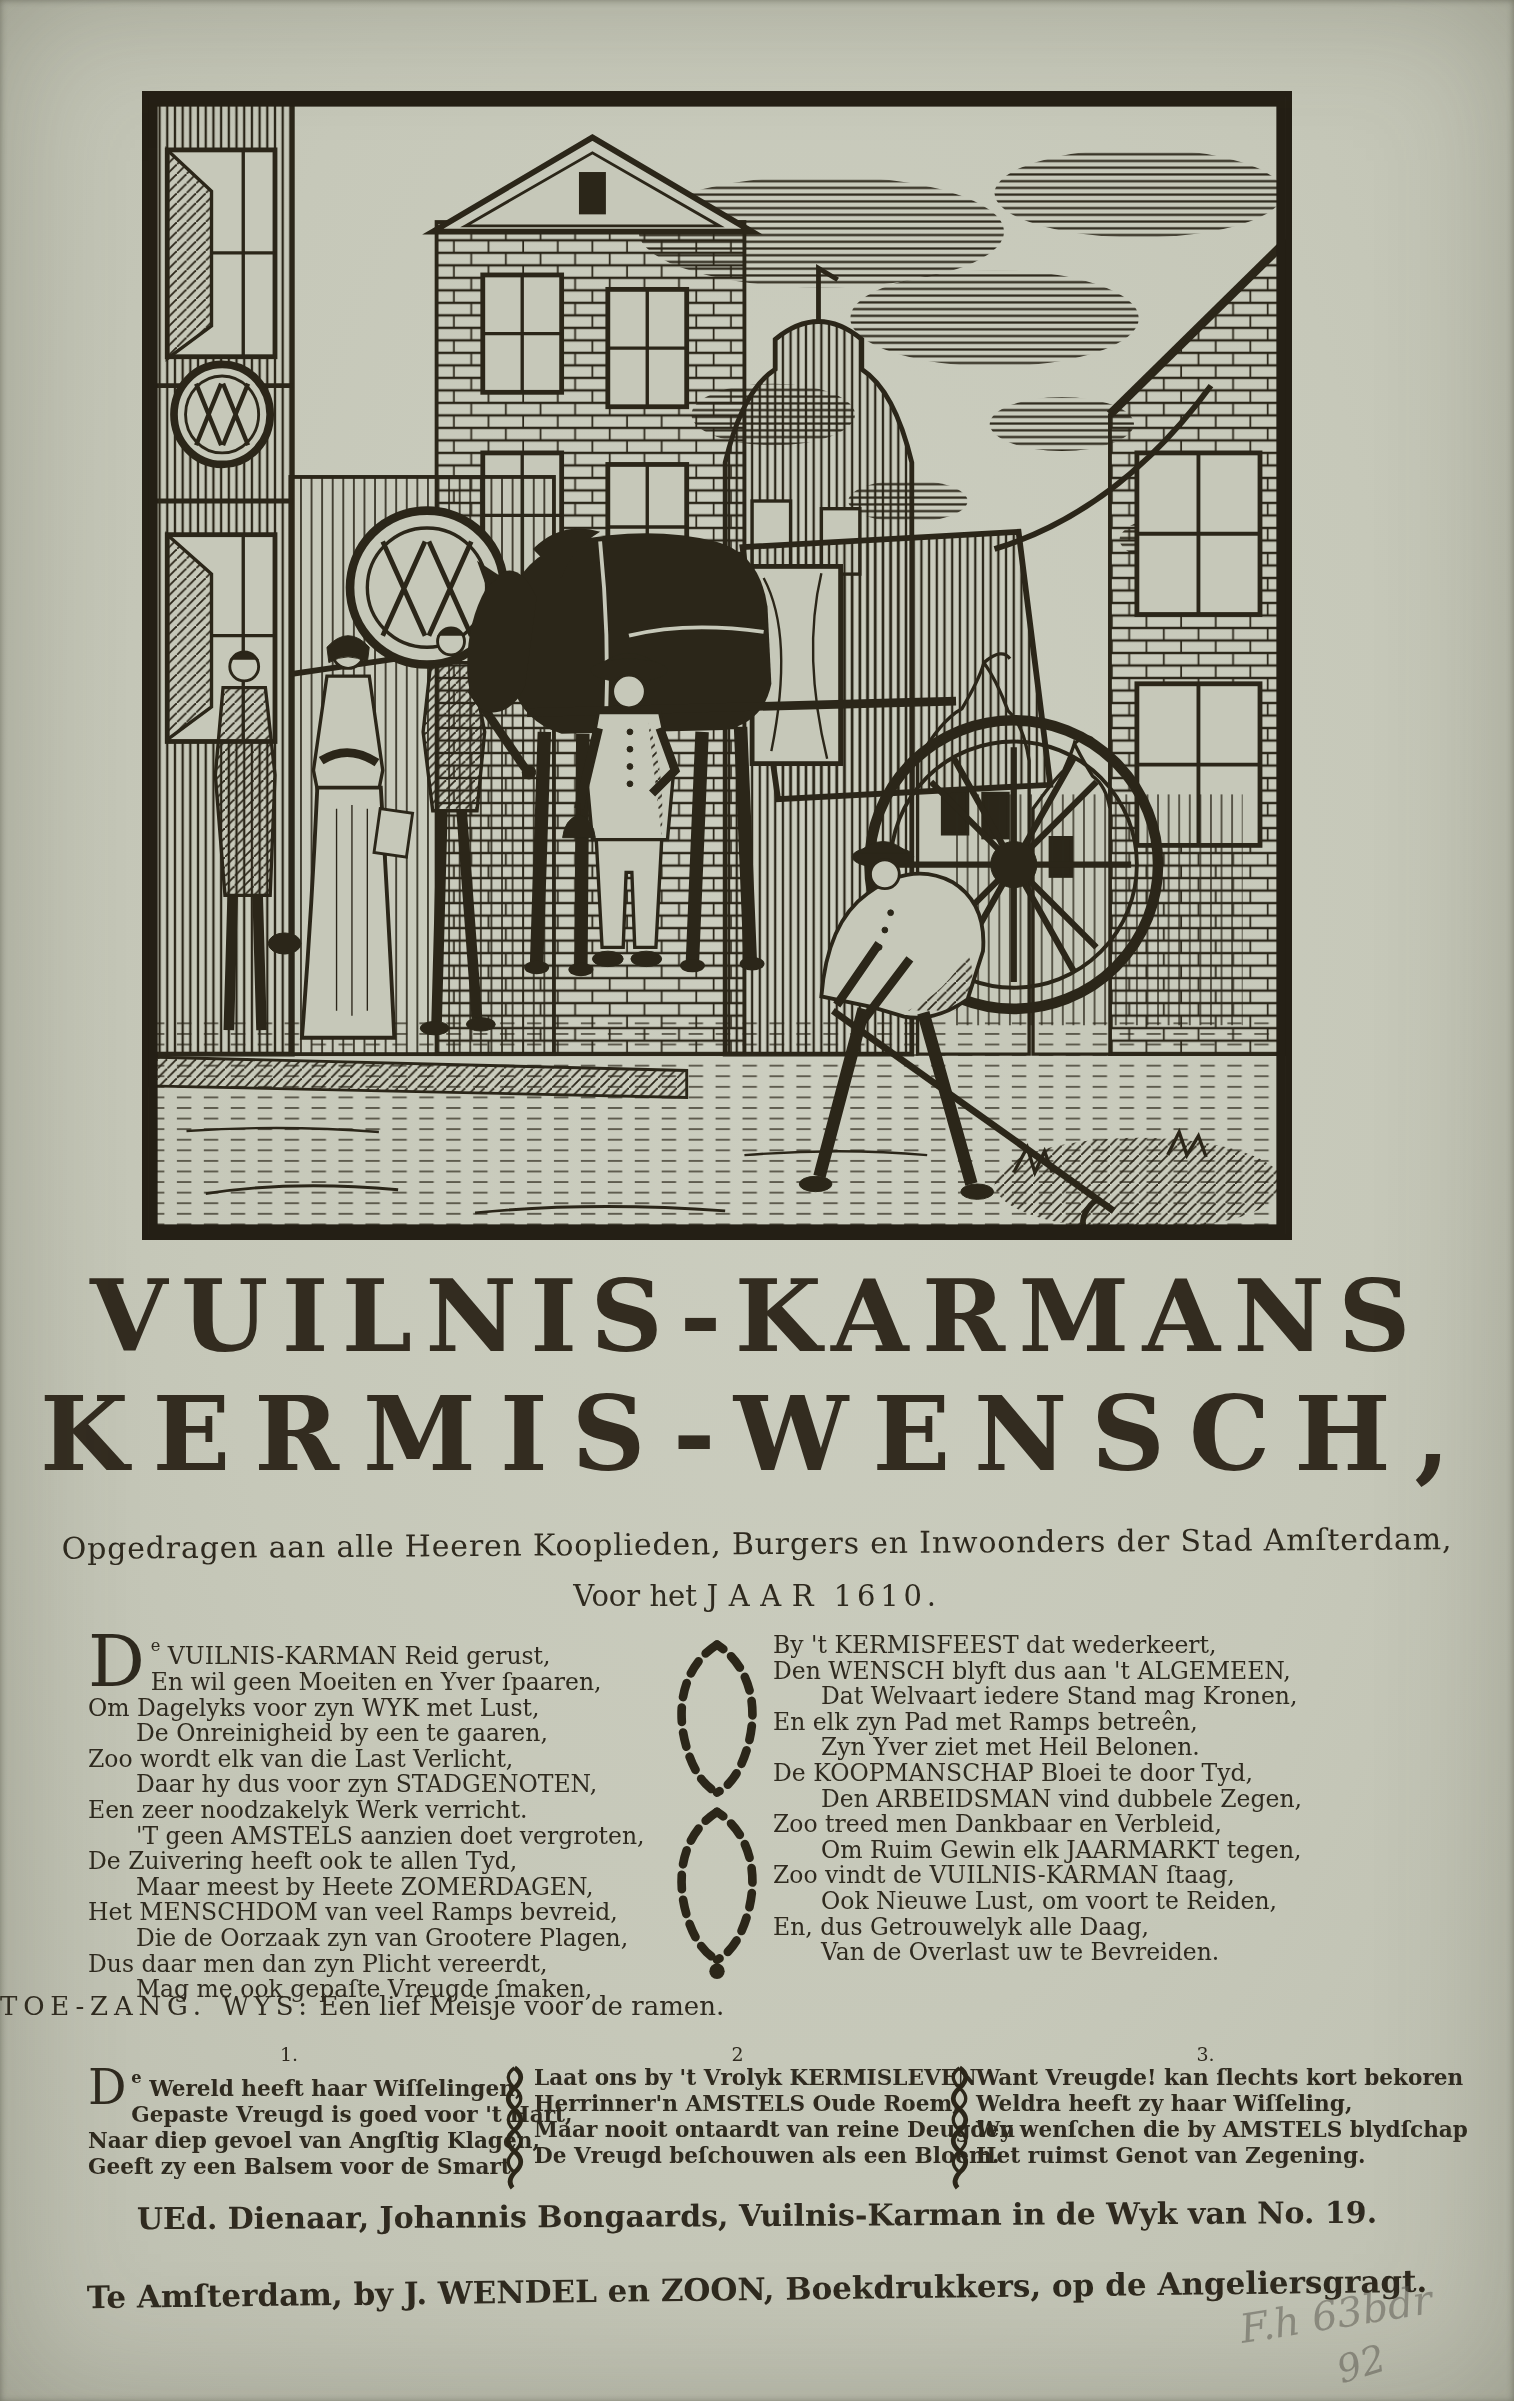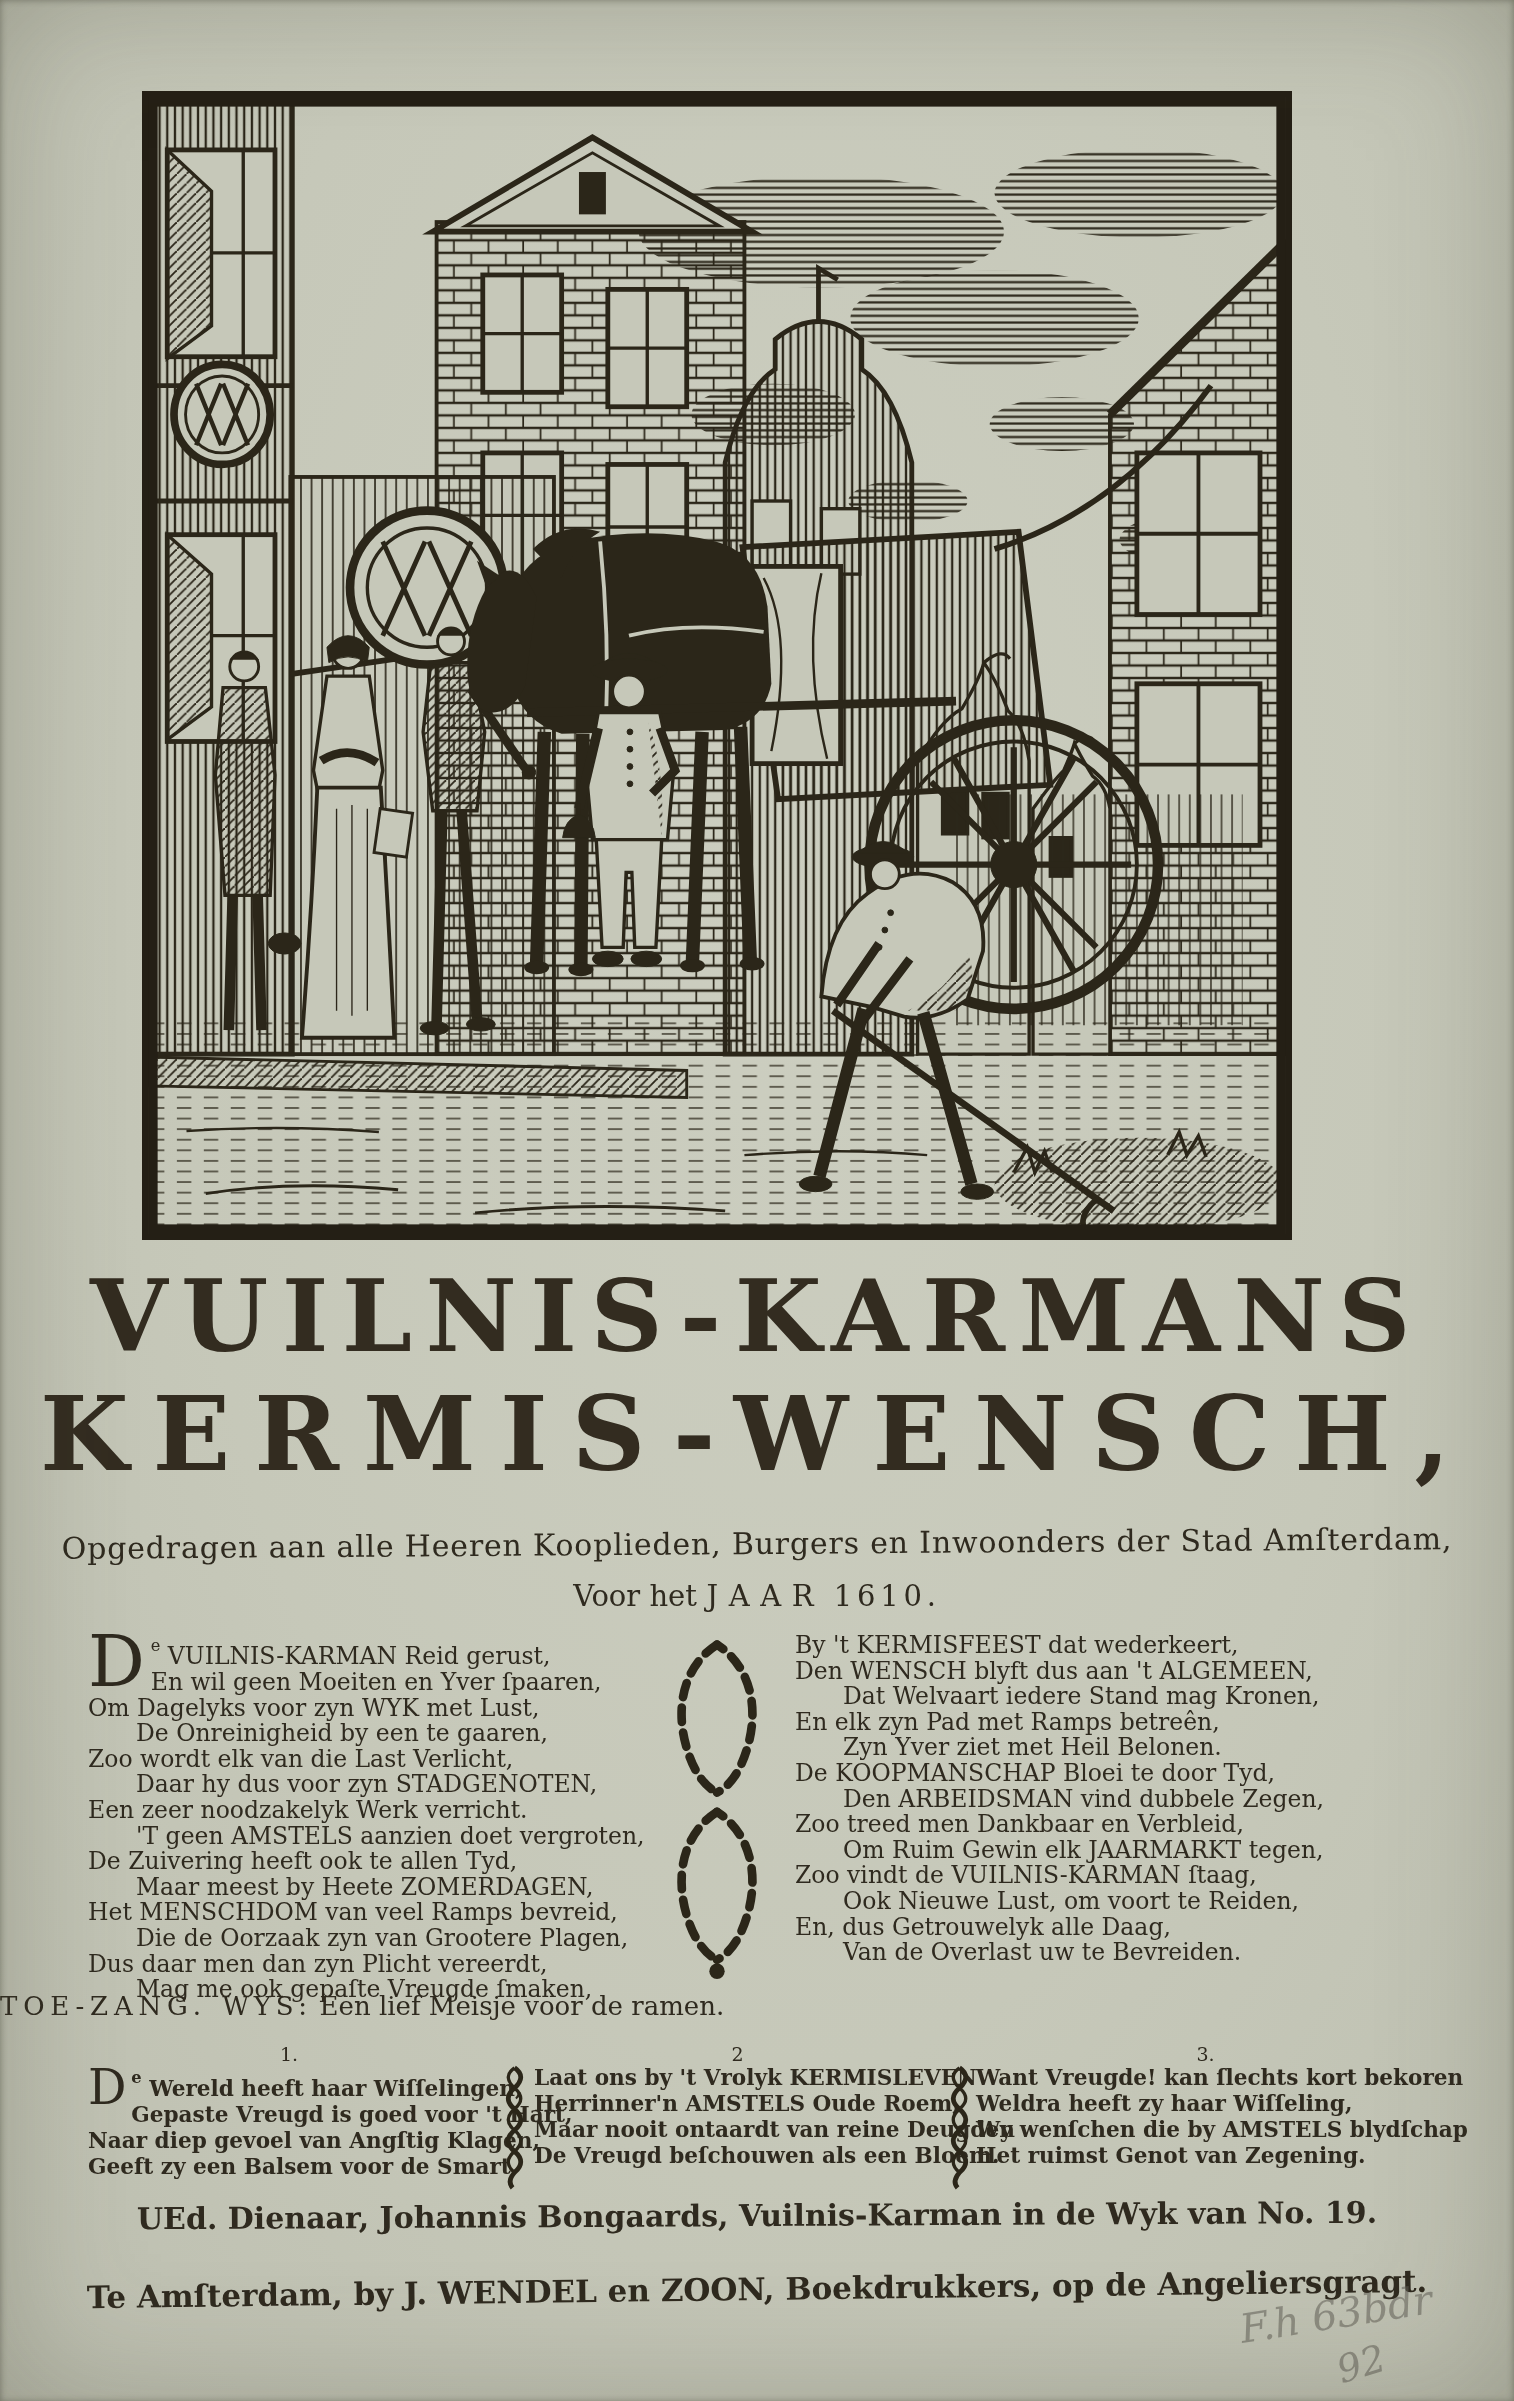--- a/index.html
+++ b/index.html
@@ -32,21 +32,21 @@
   }
   .ded2{
     position:absolute; left:0; top:1579px; width:100%; text-align:center;
     font-size:29px; white-space:nowrap;
   }
   .ded2 .yrword{letter-spacing:10.6px; padding:0 9.6px;}
   .ded2 .yr{letter-spacing:4.8px;}
   
   .vcol{position:absolute; top:1633px; font-size:23.5px; line-height:25.6px;}
   .vcol-left{left:88px;  width:623px;}
-  .vcol-right{left:795px; width:642px;}
+  .vcol-right{left:773px; width:642px;}
   .vline{white-space:nowrap;}
   .vline.ind{padding-left:48px;}
   .dc{float:left; font-size:71px; line-height:54px; padding:1.9px 5.8px 0 0; font-weight:normal;}
   .dcsup{font-size:16.3px; vertical-align:13.4px;}
   
   .orn-center{position:absolute; left:667px; top:1633px; width:100px; height:346px;}
   
   .tz-head{
     position:absolute; left:0; top:1991px; width:100%; 
     font-size:26px; white-space:nowrap;

